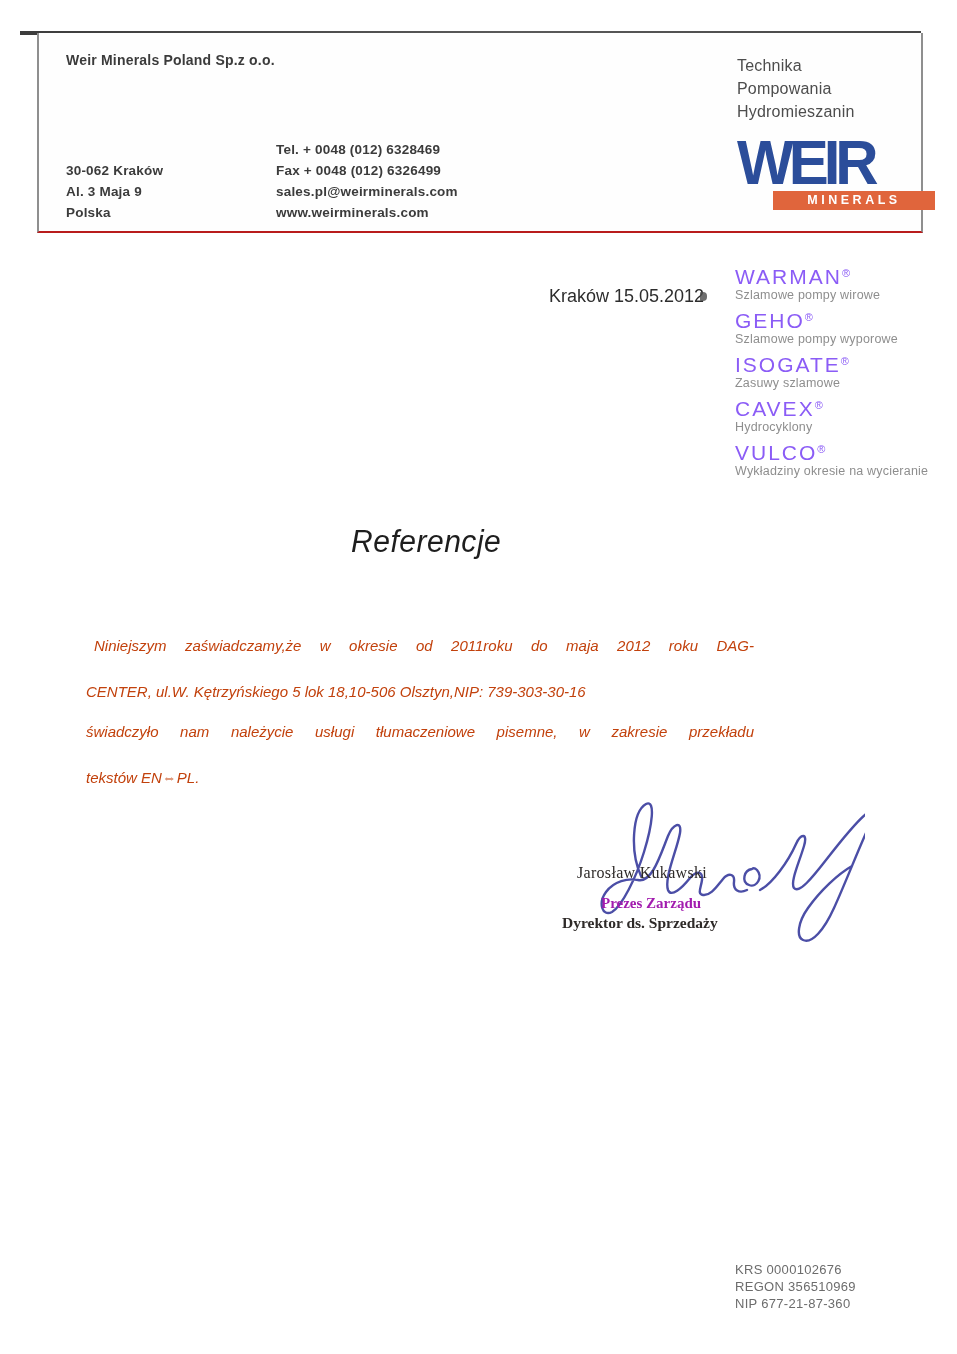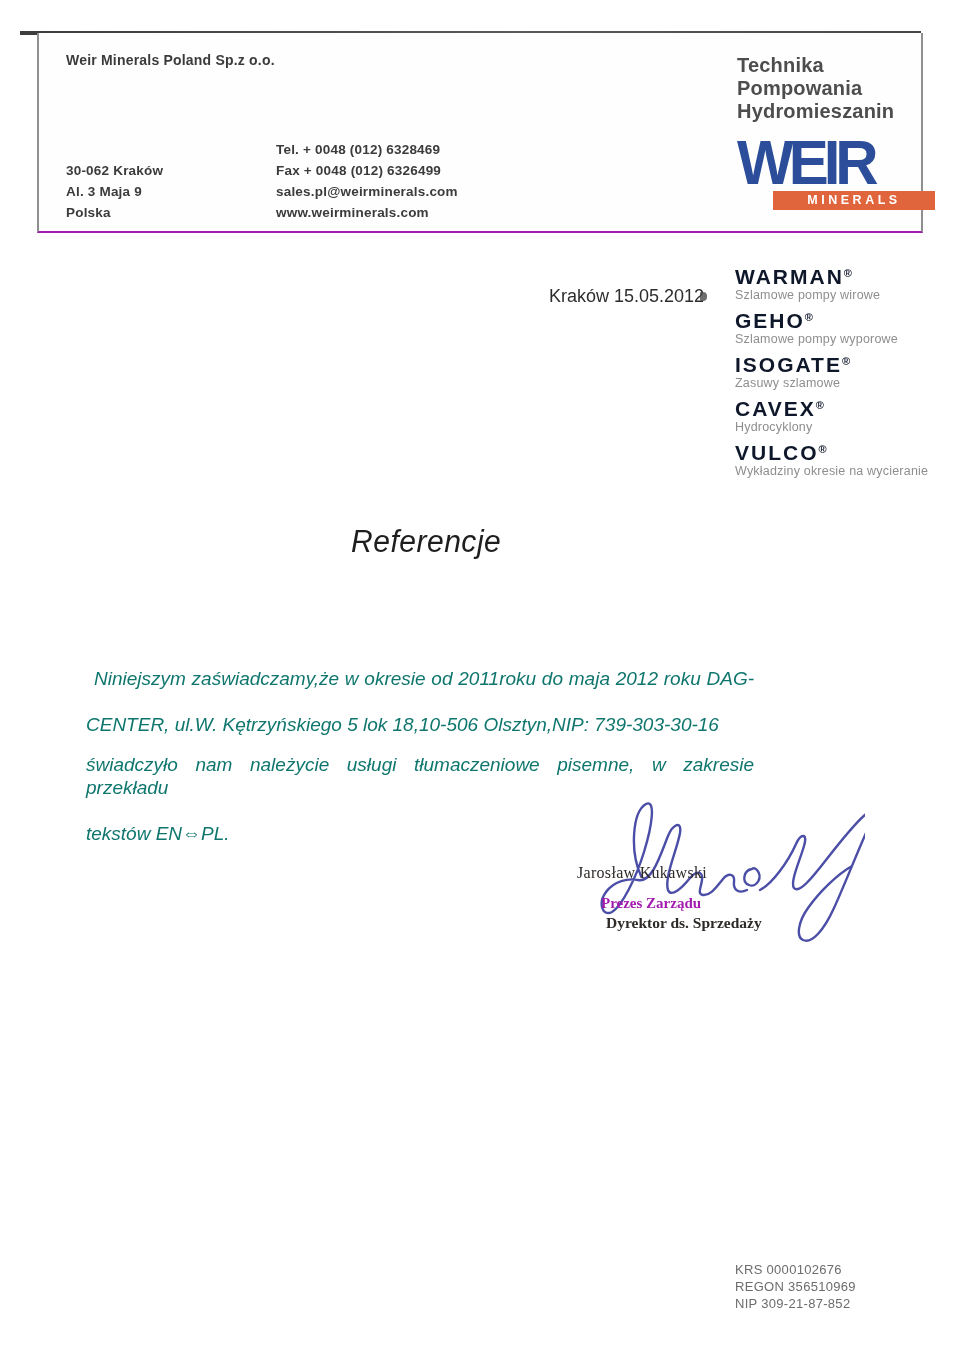--- a/index.html
+++ b/index.html
@@ -19,39 +19,38 @@
     left: 20px; top: 31px;
     width: 901px; height: 4px;
     background: linear-gradient(90deg, #3c3c3c, #5a5a5a 55%, #474747);
   }
   .header-box {
     position: absolute;
     left: 37px; top: 33px;
     width: 882px; height: 198px;
     border-left: 2px solid #8f8f8f;
     border-right: 2px solid #8f8f8f;
-    border-bottom: 2px solid #a21caf;
+    border-bottom: 2px solid #b91c1c;
     background: #fefefe;
   }
   .company {
     position: absolute; left: 27px; top: 19px;
     font-size: 14px; font-weight: bold; color: #3b3b3b;
     letter-spacing: 0.2px;
   }
   .addr { position: absolute; left: 27px; top: 127px; }
   .addr div, .contact div {
     font-size: 13.5px; font-weight: bold; color: #3b3b3b;
     line-height: 21px; letter-spacing: 0.2px;
   }
   .contact { position: absolute; left: 237px; top: 106px; }
   .tagline {
     position: absolute; left: 698px; top: 21px;
-    font-size: 20px; color: #4d4d4d; line-height: 23px;
+    font-size: 16px; color: #4d4d4d; line-height: 23px;
     letter-spacing: 0.2px;
-    font-weight: bold;
   }
   .weir-logo { position: absolute; left: 698px; top: 102px; width: 162px; }
   .weir-word {
     height: 56px; overflow: hidden;
     font-size: 60px; line-height: 54px; font-weight: bold;
     letter-spacing: -5px; color: #2b4d9a;
     transform: scaleY(1.04); transform-origin: top left;
     font-family: "Liberation Sans", sans-serif;
   }
   .weir-band {
@@ -63,21 +62,21 @@
   
   .date-line {
     position: absolute; left: 549px; top: 286px;
     font-size: 18px; color: #2d2d2d;
   }
 
   
   .brands { position: absolute; left: 735px; top: 262px; width: 210px; }
   .brand { margin-bottom: 3px; }
   .brand-name {
-    font-size: 21px; font-weight: bold; color: #0f172a;
+    font-size: 21px; font-weight: normal; color: #8b5cf6;
     letter-spacing: 2px; line-height: 23px; white-space: nowrap;
   }
   .brand-name .reg { font-size: 11px; vertical-align: 7px; letter-spacing: 0; }
   .brand-desc {
     font-size: 12.5px; color: #8e8e8e; line-height: 15px;
     letter-spacing: 0.2px; white-space: nowrap;
   }
   .scan-speck {
     position: absolute; left: 700px; top: 292px;
     width: 7px; height: 9px; background: #4a4a4a;
@@ -87,22 +86,22 @@
   
   .doc-title {
     position: absolute; left: 351px; top: 524px;
     font-size: 31px; font-style: italic; color: #1e1e1e;
     letter-spacing: 0.5px;
     transform: scaleX(0.97); transform-origin: left;
   }
 
   
   .body-text {
-    position: absolute; left: 86px; top: 667px; width: 668px;
-    font-size: 19px; font-style: italic; color: #0f766e;
+    position: absolute; left: 86px; top: 634px; width: 668px;
+    font-size: 15px; font-style: italic; color: #c2410c;
   }
   .body-text p { margin: 0 0 17px 0; }
   .line { display: block; line-height: 23px; }
   .just { text-align: justify; }
   .just::after { content: ""; display: inline-block; width: 100%; height: 0; }
   .indent { text-indent: 8px; }
 
   
   .sig-svg { position: absolute; left: 555px; top: 790px; }
   .sig-name {
@@ -111,21 +110,21 @@
     font-size: 16px; font-weight: normal; color: #2e2a28; letter-spacing: 0.3px;
   }
   .sig-role1 {
     position: absolute; left: 601px; top: 895px;
     font-family: "Liberation Serif", serif;
     font-size: 15px; font-weight: bold; color: #a21caf;
   }
   .sig-role2 {
     position: absolute; left: 562px; top: 914px;
     font-family: "Liberation Serif", serif;
-    font-size: 15.5px; font-weight: bold; color: #2e2a28; margin-left: 44px;
+    font-size: 15.5px; font-weight: bold; color: #2e2a28;
   }
 
   
   .reg-footer {
     position: absolute; left: 735px; top: 1261px;
     font-size: 13px; color: #6c6c6c; line-height: 17px;
     letter-spacing: 0.3px;
   }
 </style>
 </head>
@@ -236,16 +235,16 @@
                C 820 891, 838 874, 852 866"></path>
     </g>
   </svg>
   <div class="sig-name">Jarosław Kukawski</div>
   <div class="sig-role1">Prezes Zarządu</div>
   <div class="sig-role2">Dyrektor ds. Sprzedaży</div>
 
   <div class="reg-footer">
     <div>KRS 0000102676</div>
     <div>REGON 356510969</div>
-    <div>NIP 309-21-87-852</div>
+    <div>NIP 677-21-87-360</div>
   </div>
 
 </div>
 
 </body></html>

